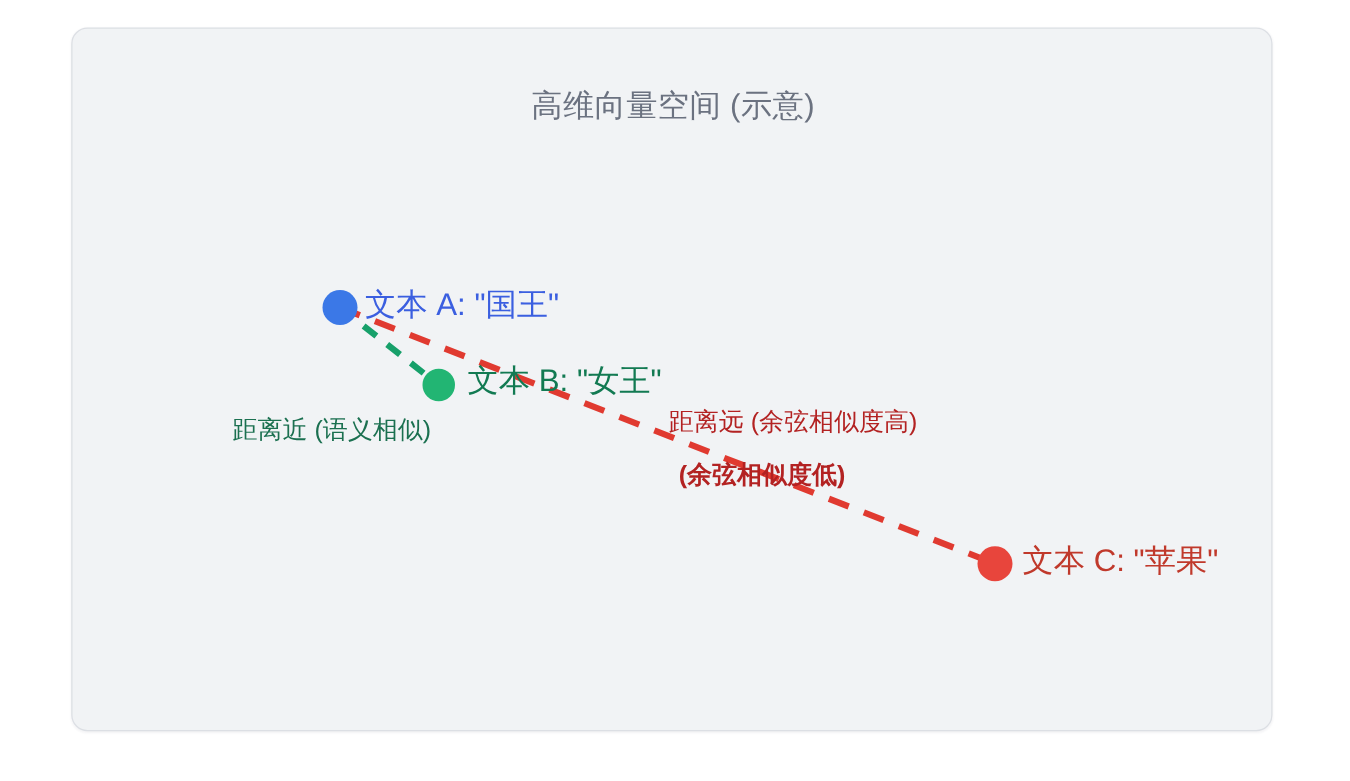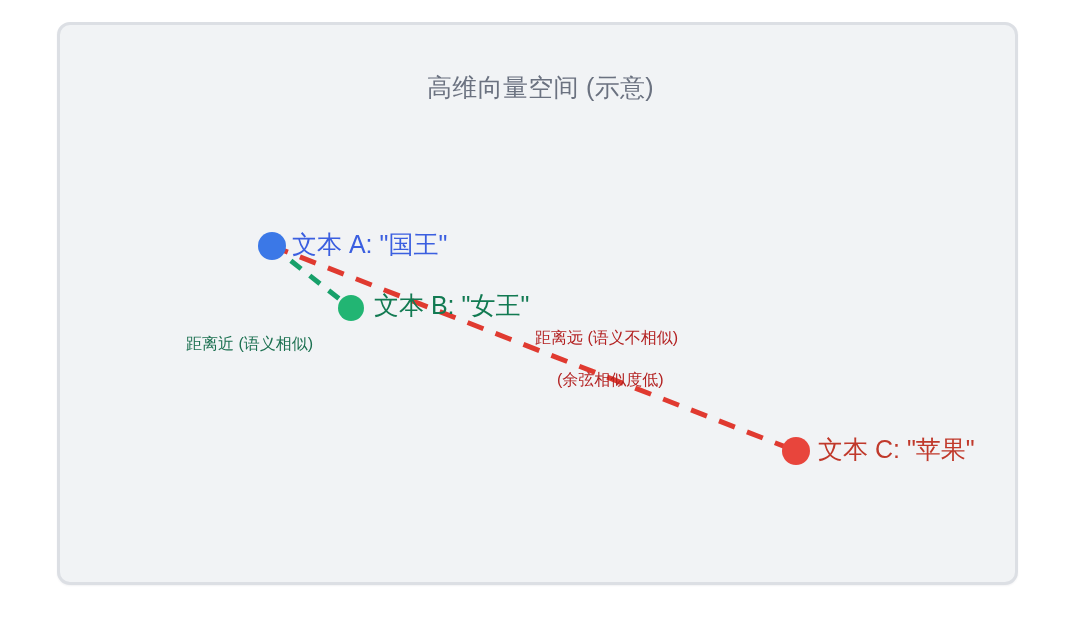--- a/index.html
+++ b/index.html
@@ -21,21 +21,21 @@
 
   
   .diagram-card {
     position: absolute;
     left: 57px;
     top: 22px;
     width: 961px;
     height: 563px;
     box-sizing: border-box;
     background: #f1f3f5;
-    border: 3px solid #22c55e;
+    border: 1px solid #22c55e;
     border-radius: 13px;
     box-shadow: 0 1px 2px rgba(30, 40, 60, 0.06);
   }
 
   
   .card-title {
     position: absolute;
     left: 0;
     top: 46px;
     width: 961px;
@@ -65,38 +65,38 @@
     line-height: 30px;
   }
   .label-a { left: 292px; top: 229px; color: #3b5fe0; }
   .label-b { left: 374px; top: 290px; color: #127a52; }
   .label-c { left: 818px; top: 434px; color: #c0392b; }
 
   
   .annotation {
     position: absolute;
     white-space: nowrap;
-    font-size: 16px;
+    font-size: 20px;
     line-height: 22px;
   }
   .annotation .line-2 { display: block; margin-top: 20px; }
 
   .ann-near {
     left: 186px;
     top: 333px;
     color: #1b7050;
   }
   .ann-near .line-2 { margin-left: 0px; }
 
   .ann-far {
     left: 535px;
     top: 327px;
     color: #b32222;
   }
-  .ann-far .line-2 { margin-left: 22px; }
+  .ann-far .line-2 { margin-left: 8px; font-weight: bold; }
 </style>
 </head>
 <body>
 
 <div id="stage">
 
   <div class="diagram-card" style="background: rgb(241, 243, 245); border-color: rgb(220, 223, 228);">
     <div class="card-title" style="color: rgb(107, 114, 128);">高维向量空间 (示意)</div>
   </div>
 
@@ -112,17 +112,17 @@
 
   <div class="point-label label-b" style="color: rgb(18, 122, 82);">文本 B: "女王"</div>
 
   <div class="point-label label-c" style="color: rgb(192, 57, 43);">文本 C: "苹果"</div>
 
   <div class="annotation ann-near" style="color: rgb(27, 112, 80);">
     <span class="line-1">距离近 (语义相似)</span>
   </div>
 
   <div class="annotation ann-far" style="color: rgb(179, 34, 34);">
-    <span class="line-1">距离远 (语义不相似)</span>
+    <span class="line-1">距离远 (余弦相似度高)</span>
     <span class="line-2">(余弦相似度低)</span>
   </div>
 
 </div>
 
 </body></html>

